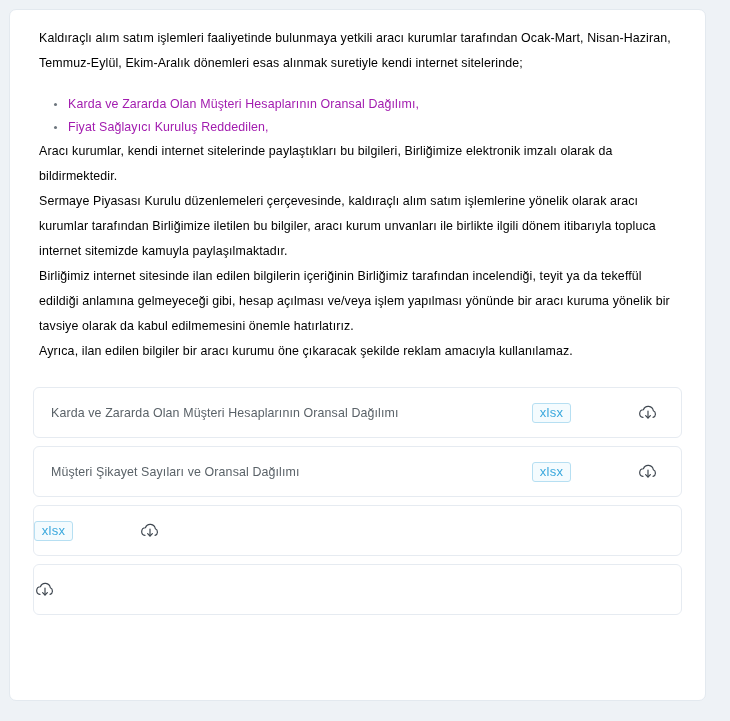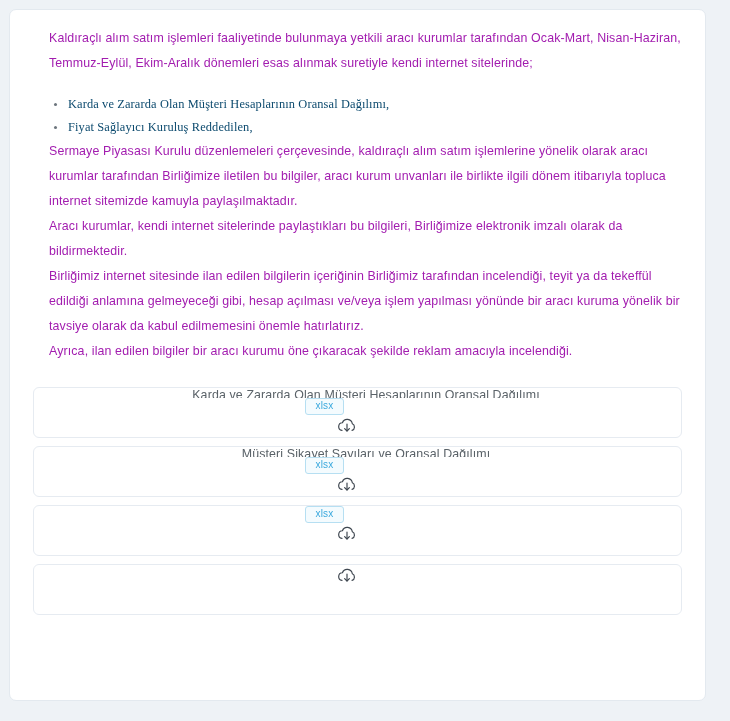--- a/index.html
+++ b/index.html
@@ -26,43 +26,42 @@
     border-radius: 7px;
     box-sizing: border-box;
     overflow: hidden;
   }
 
   .content {
     padding: 16px 22px 0 22px;
   }
 
   p.body-text {
-    margin: 0 0 0 17px;
-    color: #a21caf;
+    margin: 0 0 0 7px;
+    color: #000000;
     font-size: 12.4px;
     line-height: 25px;
     letter-spacing: 0.01em;
   }
 
   .para-gap { margin-top: 19px; }
   .para-gap-sm { margin-top: 18px; }
 
   ul.bullet-list {
     margin: 18px 0 0 0;
     padding-left: 36px;
     list-style: none;
   }
   ul.bullet-list li {
     position: relative;
-    color: #0c4a6e;
+    color: #a21caf;
     font-size: 12.4px;
     line-height: 21.5px;
     margin: 0 0 1px 0;
     letter-spacing: 0.01em;
-    font-family: Liberation Serif, serif;
   }
   ul.bullet-list li::before {
     content: "";
     position: absolute;
     left: -14px;
     top: 9px;
     width: 3.4px;
     height: 3.4px;
     border-radius: 50%;
     background: #6c757d;
@@ -77,21 +76,20 @@
     position: relative;
     height: 51px;
     background: #ffffff;
     border: 1px solid #e6ebf1;
     border-radius: 6px;
     margin-bottom: 8px;
     display: flex;
     align-items: center;
     box-sizing: border-box;
     cursor: pointer;
-    flex-direction: column;
   }
 
   .download-title {
     flex: 1 1 auto;
     padding-left: 17px;
     color: #5a6268;
     font-size: 12.4px;
     letter-spacing: 0.01em;
     white-space: nowrap;
     overflow: hidden;
@@ -100,21 +98,21 @@
 
   .ext-badge {
     flex: 0 0 auto;
     min-width: 27px;
     text-align: center;
     padding: 2px 5px 3px 5px;
     border: 1px solid #b6dff2;
     border-radius: 3px;
     background: #f4fbfe;
     color: #3aa8dd;
-    font-size: 10px;
+    font-size: 13px;
     letter-spacing: 0.02em;
     margin-right: 66px;
     line-height: 1;
     cursor: pointer;
   }
 
   .dl-icon {
     flex: 0 0 auto;
     width: 22px;
     height: 22px;
@@ -134,28 +132,28 @@
   <div class="content">
 
     <p class="body-text">Kaldıraçlı alım satım işlemleri faaliyetinde bulunmaya yetkili aracı kurumlar tarafından Ocak-Mart, Nisan-Haziran, Temmuz-Eylül, Ekim-Aralık dönemleri esas alınmak suretiyle kendi internet sitelerinde;</p>
 
     <ul class="bullet-list">
       <li>Karda ve Zararda Olan Müşteri Hesaplarının Oransal Dağılımı,</li>
       <li>Fiyat Sağlayıcı Kuruluş Reddedilen,</li>
     </ul>
 
 
+    <p class="body-text para-gap">Aracı kurumlar, kendi internet sitelerinde paylaştıkları bu bilgileri, Birliğimize elektronik imzalı olarak da bildirmektedir.</p>
+
     <p class="body-text para-gap">Sermaye Piyasası Kurulu düzenlemeleri çerçevesinde, kaldıraçlı alım satım işlemlerine yönelik olarak aracı kurumlar tarafından Birliğimize iletilen bu bilgiler, aracı kurum unvanları ile birlikte ilgili dönem itibarıyla topluca internet sitemizde kamuyla paylaşılmaktadır.</p>
 
-    <p class="body-text para-gap">Aracı kurumlar, kendi internet sitelerinde paylaştıkları bu bilgileri, Birliğimize elektronik imzalı olarak da bildirmektedir.</p>
-
 
     <p class="body-text para-gap-sm">Birliğimiz internet sitesinde ilan edilen bilgilerin içeriğinin Birliğimiz tarafından incelendiği, teyit ya da tekeffül edildiği anlamına gelmeyeceği gibi, hesap açılması ve/veya işlem yapılması yönünde bir aracı kuruma yönelik bir tavsiye olarak da kabul edilmemesini önemle hatırlatırız.</p>
 
-    <p class="body-text para-gap-sm">Ayrıca, ilan edilen bilgiler bir aracı kurumu öne çıkaracak şekilde reklam amacıyla incelendiği.</p>
+    <p class="body-text para-gap-sm">Ayrıca, ilan edilen bilgiler bir aracı kurumu öne çıkaracak şekilde reklam amacıyla kullanılamaz.</p>
 
     <div class="downloads">
 
       <div class="download-card">
         <span class="download-title">Karda ve Zararda Olan Müşteri Hesaplarının Oransal Dağılımı</span>
         <span class="ext-badge">xlsx</span>
         <span class="dl-icon">
           <svg width="22" height="22" viewBox="0 0 24 24" fill="none" stroke="currentColor" stroke-width="1.3" stroke-linecap="round" stroke-linejoin="round" aria-hidden="true">
             <path d="M6.5 16.8A4.2 4.2 0 0 1 7 8.45a5.6 5.6 0 0 1 10.8 1.1 3.9 3.9 0 0 1-.3 7.25"></path>
             <path d="M12 9.8v7.4"></path>

